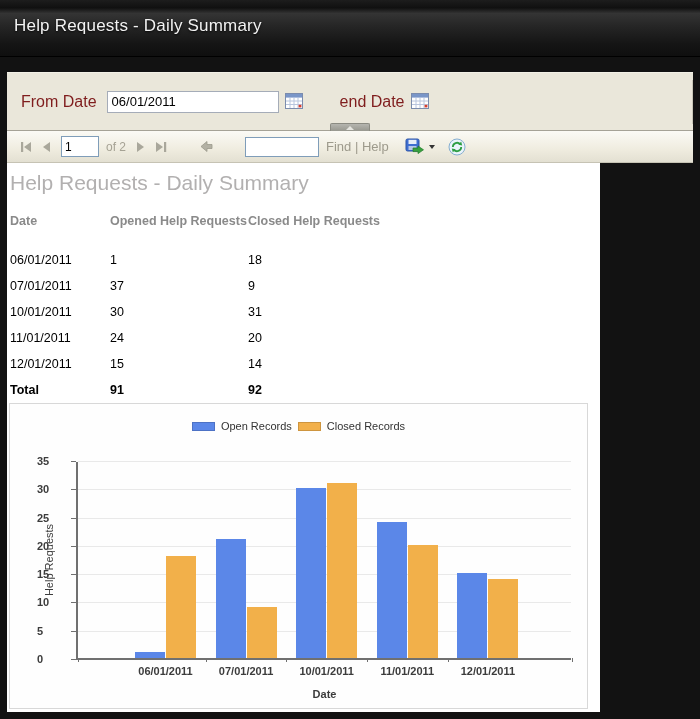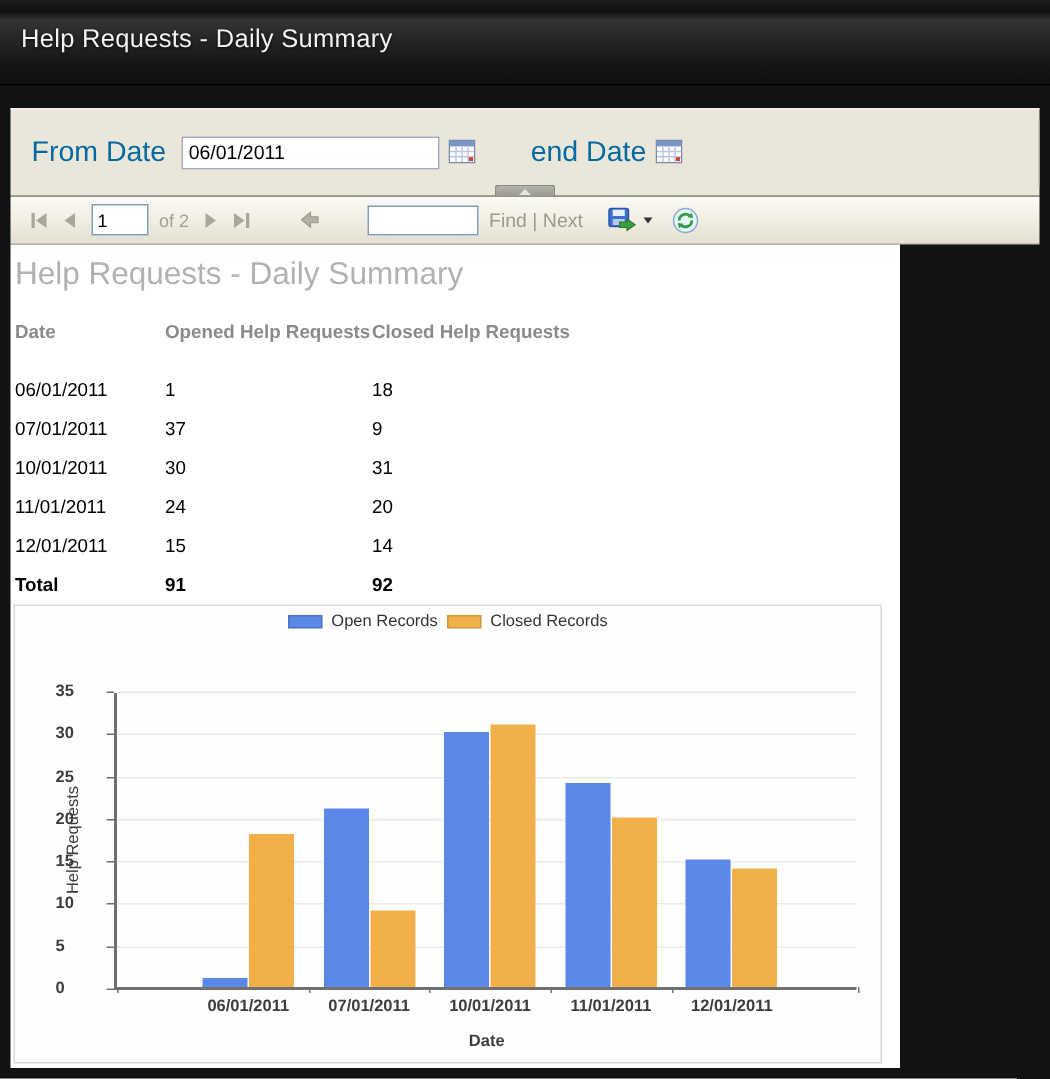--- a/index.html
+++ b/index.html
@@ -18,21 +18,21 @@
     position:absolute; left:14px; top:16px;
     color:#f2f2f2; font-size:17px; letter-spacing:.2px;
     text-shadow:0 1px 2px rgba(0,0,0,.8);
   }
   
   .params-panel {
     position:absolute; left:7px; top:72px; width:686px; height:58px;
     background:#eae7da; border-top:1px solid #f2f0e6;
     display:flex; align-items:center; padding-left:14px;
   }
-  .param-label { color:#0369a1; font-size:19px; white-space:nowrap; }
+  .param-label { color:#7f1d1d; font-size:16px; white-space:nowrap; }
   .param-input {
     height:22px; border:1px solid #a5acb8; background:#fff;
     font-family:"Liberation Sans",sans-serif; font-size:13px; color:#000;
     padding:0 4px; margin-left:10px;
   }
   .param-input.from { width:172px; }
   .param-input.end  { width:172px; }
   .cal-btn { margin-left:6px; width:19px; height:17px; border:0; background:transparent; padding:0; cursor:pointer; }
   .param-label.end { margin-left:36px; }
   .param-divider { margin-left:auto; height:44px; border-left:1px solid #c9c6b8; }
@@ -93,21 +93,21 @@
   table.data-table col.c3 { width:150px; }
   table.data-table th { color:#8a8a8a; text-align:left; font-weight:bold; height:20px; }
   table.data-table th.num, table.data-table td.num { text-align:left; }
   tr.spacer-row td { height:16px; }
   tr.total-row td { font-weight:bold; }
   
   .chart-box {
     position:absolute; left:2px; top:240px; width:579px; height:306px;
     background:#fefefe; border:1px solid #d8d8d8;
   }
-  .legend { margin-top:4px; display:flex; justify-content:center; align-items:center; gap:6px; }
+  .legend { margin-top:16px; display:flex; justify-content:center; align-items:center; gap:6px; }
   .legend-item { display:flex; align-items:center; gap:6px; font-size:11px; color:#333; }
   .legend-swatch { width:23px; height:9px; border:1px solid rgba(0,0,0,.15); }
   .plot {
     position:absolute; left:66px; top:58px; width:495px; height:198px;
     border-left:2px solid #707070; border-bottom:2px solid #707070;
   }
   .gridline { position:absolute; left:0; width:100%; height:1px; background:#e9e9e9; }
   .ytick-label {
     position:absolute; right:calc(100% + 11px); width:30px; text-align:left;
     font-size:11px; font-weight:bold; color:#3c3c3c;
@@ -188,21 +188,21 @@
       </svg>
   </span>
 
   <span class="tb-icon back-arrow-wrap">
     <svg width="14" height="13" viewBox="0 0 14 13">
         <polygon points="1,6.5 7,1.5 7,4.5 12,4.5 12,8.5 7,8.5 7,11.5" fill="#b3b1a4" stroke="#9b998c" stroke-width="0.8"></polygon>
       </svg>
   </span>
 
   <input class="find-input" type="text" value="" style="">
-  <span class="find-next">Find | Next</span>
+  <span class="find-next">Find | Help</span>
 
   <span class="tb-icon export-wrap">
     <svg width="20" height="17" viewBox="0 0 20 17">
         <rect x="1" y="1" width="13" height="12" rx="1.5" fill="#3f6fd1" stroke="#2c55a8"></rect>
         <rect x="3.5" y="1.8" width="8" height="4.2" fill="#e8eef8"></rect>
         <rect x="3.5" y="8" width="8" height="4" fill="#b8c8e8"></rect>
         <polygon points="8,10 13,10 13,8 18.5,11.8 13,15.6 13,13.6 8,13.6" fill="#38a03f" stroke="#1f7a2a" stroke-width="0.7"></polygon>
       </svg>
   </span>
   <span class="caret-down"></span>

